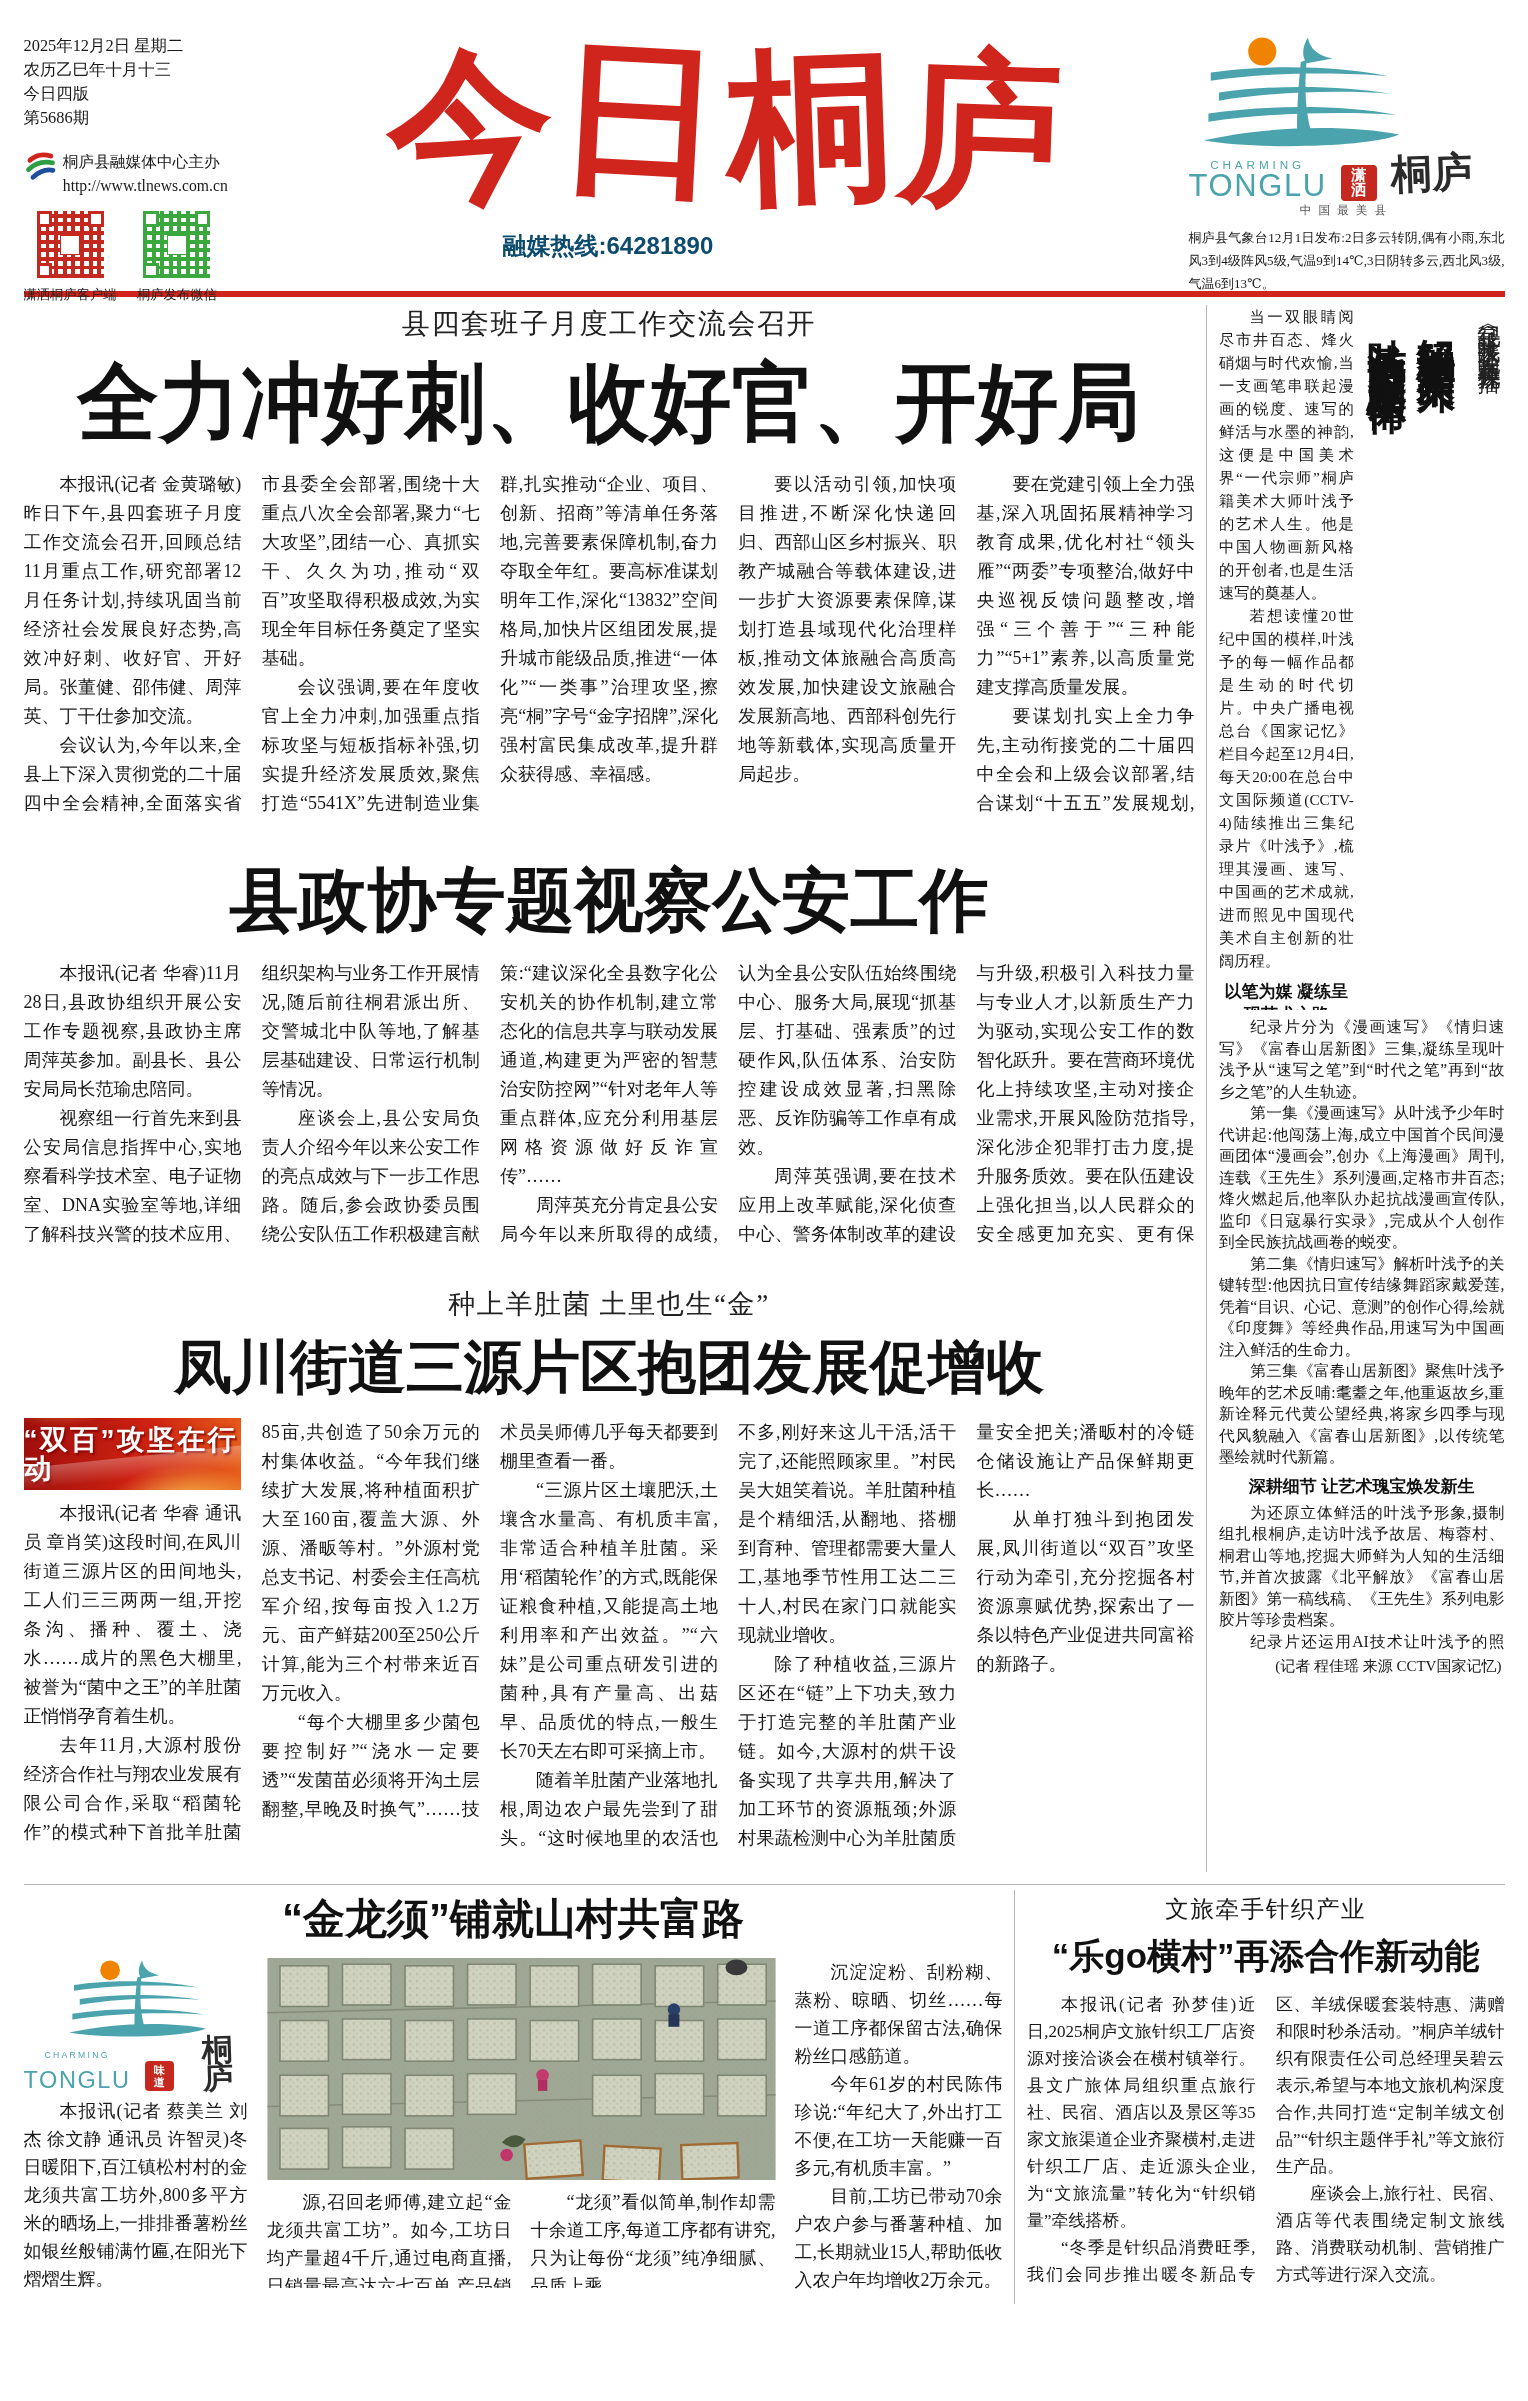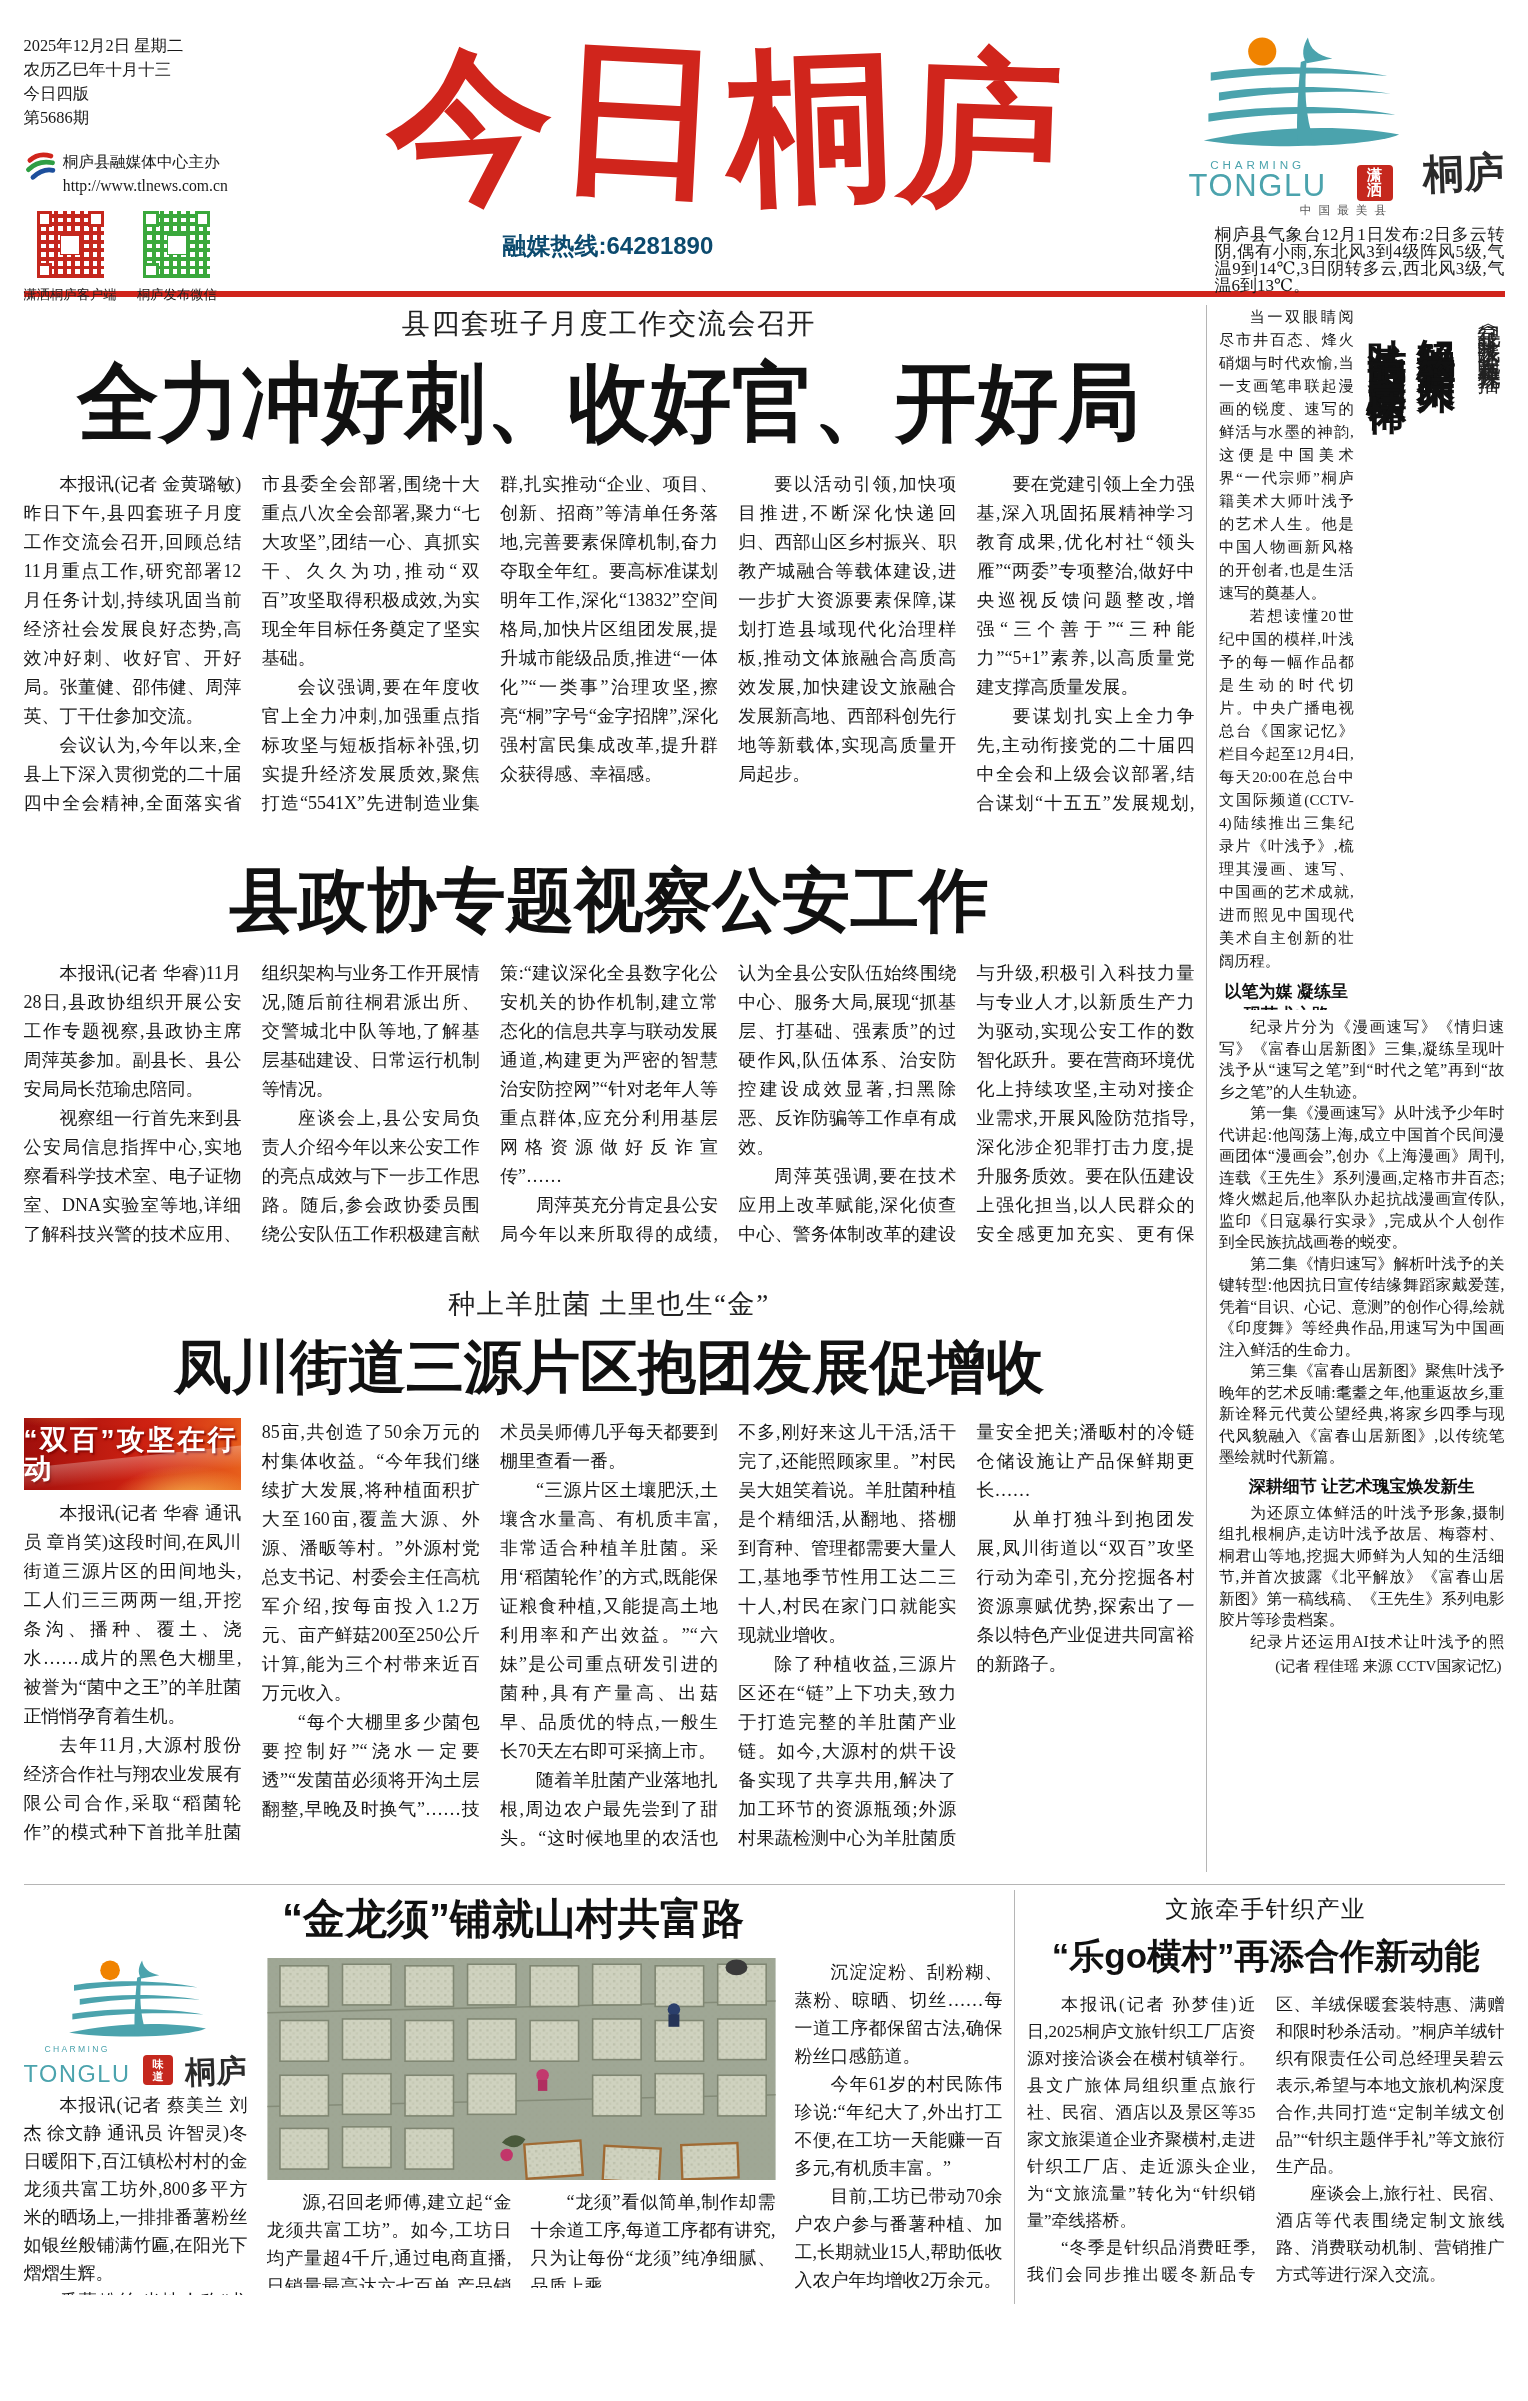--- a/index.html
+++ b/index.html
@@ -26,31 +26,31 @@
   .qr-label { font-size:13.3px; margin-top:4.7px; color:#222; }
   .mh-center { flex:1; text-align:center; padding-top:4.7px; }
   .paper-title { white-space:nowrap; }
   .paper-title span { display:inline-block; font-family:"DejaVu Serif","Liberation Serif",serif;
         font-weight:900; color:#d0251c; font-size:166px; line-height:172px; letter-spacing:4.7px; }
   .paper-title .t1{ transform:rotate(-4deg) } .paper-title .t2{ transform:rotate(3deg) translateY(-6.3px) }
   .paper-title .t3{ transform:rotate(-2deg) } .paper-title .t4{ transform:rotate(2deg) translateY(4.7px) }
   .hotline { text-align:left; padding-left:235px; margin-top:19px; font-family:"Liberation Sans",sans-serif;
              font-weight:bold; font-size:24px; color:#0c4a6e; }
   .mh-right { width:316px; flex:none; padding-top:0; }
-  .logo-words { display:flex; align-items:flex-end; justify-content:space-between; gap:1px; margin-top:-4.7px; }
+  .logo-words { display:flex; align-items:flex-end; justify-content:flex-start; gap:14px; margin-top:-4.7px; }
   .lw-stack { text-align:center; color:#4ba3ad; font-family:"Liberation Sans",sans-serif; }
   .lw-charming { font-size:11.7px; letter-spacing:3.9px; }
   .lw-tonglu { font-size:31px; font-weight:normal; letter-spacing:1.6px; line-height:30px; }
   .seal { width:36px; height:36px; background:#c5281e; border-radius:3.9px; color:#fff; display:flex;
           align-items:center; justify-content:center; font-size:15px; line-height:15.7px; text-align:center;
           font-weight:bold; padding:1.6px; }
   .seal span{ width:17px; display:block; }
   .logo-brand { font-size:41px; font-weight:900; font-family:"DejaVu Serif",serif; color:#2b2b2b; transform:rotate(-2deg); }
   .logo-tagline { text-align:center; font-size:11.7px; letter-spacing:7px; color:#555; margin-top:1.6px; }
-  .weather { margin-top:7.8px; font-size:17px; line-height:17px; text-align:justify;margin-left:26px; }
+  .weather { margin-top:7.8px; font-size:13px; line-height:23px; text-align:justify; }
   .red-rule { height:6.3px; background:#d0251c; margin-top:3.1px; }
   
   .upper { display:flex; margin-top:7.8px; }
   .main-col { width:1171px; flex:none; }
   .rail { flex:1; border-left:0.8px solid #b5b5b5; margin-left:11.7px; padding-left:11.7px; }
   .band { display:flex; border-top:0.8px solid #b5b5b5; margin-top:12.5px; padding-top:5px; }
   .a4-block { width:979px; flex:none; }
   .hc-block { flex:1; border-left:0.8px solid #b5b5b5; margin-left:11px; padding-left:12.5px; }
   
   .kicker { text-align:center; font-size:28px; color:#222; letter-spacing:1.6px; }

